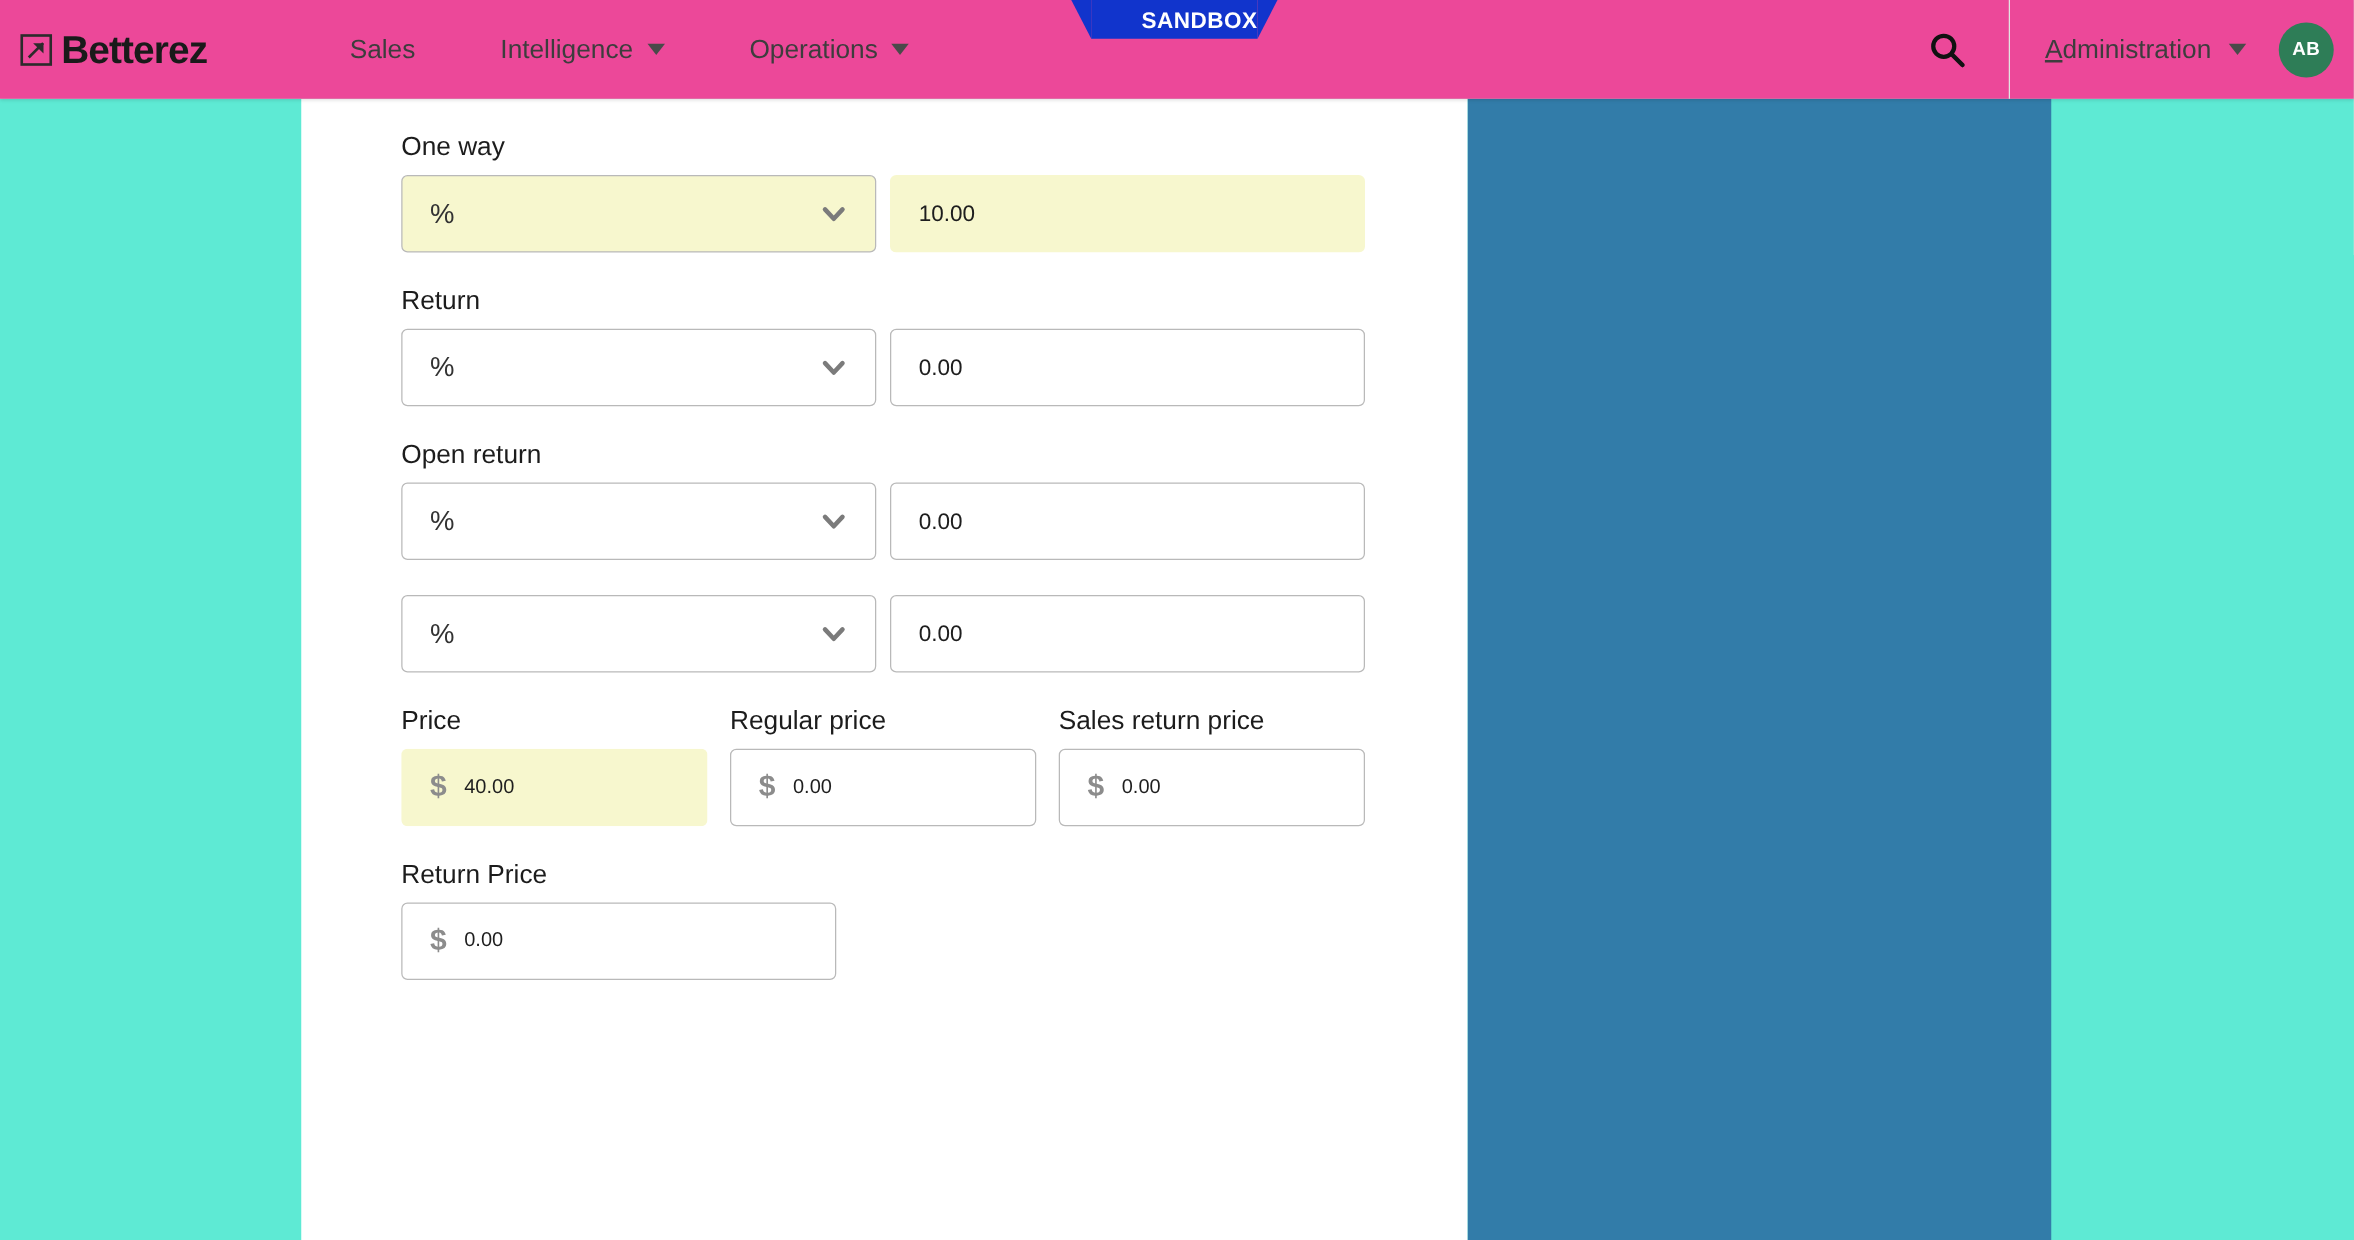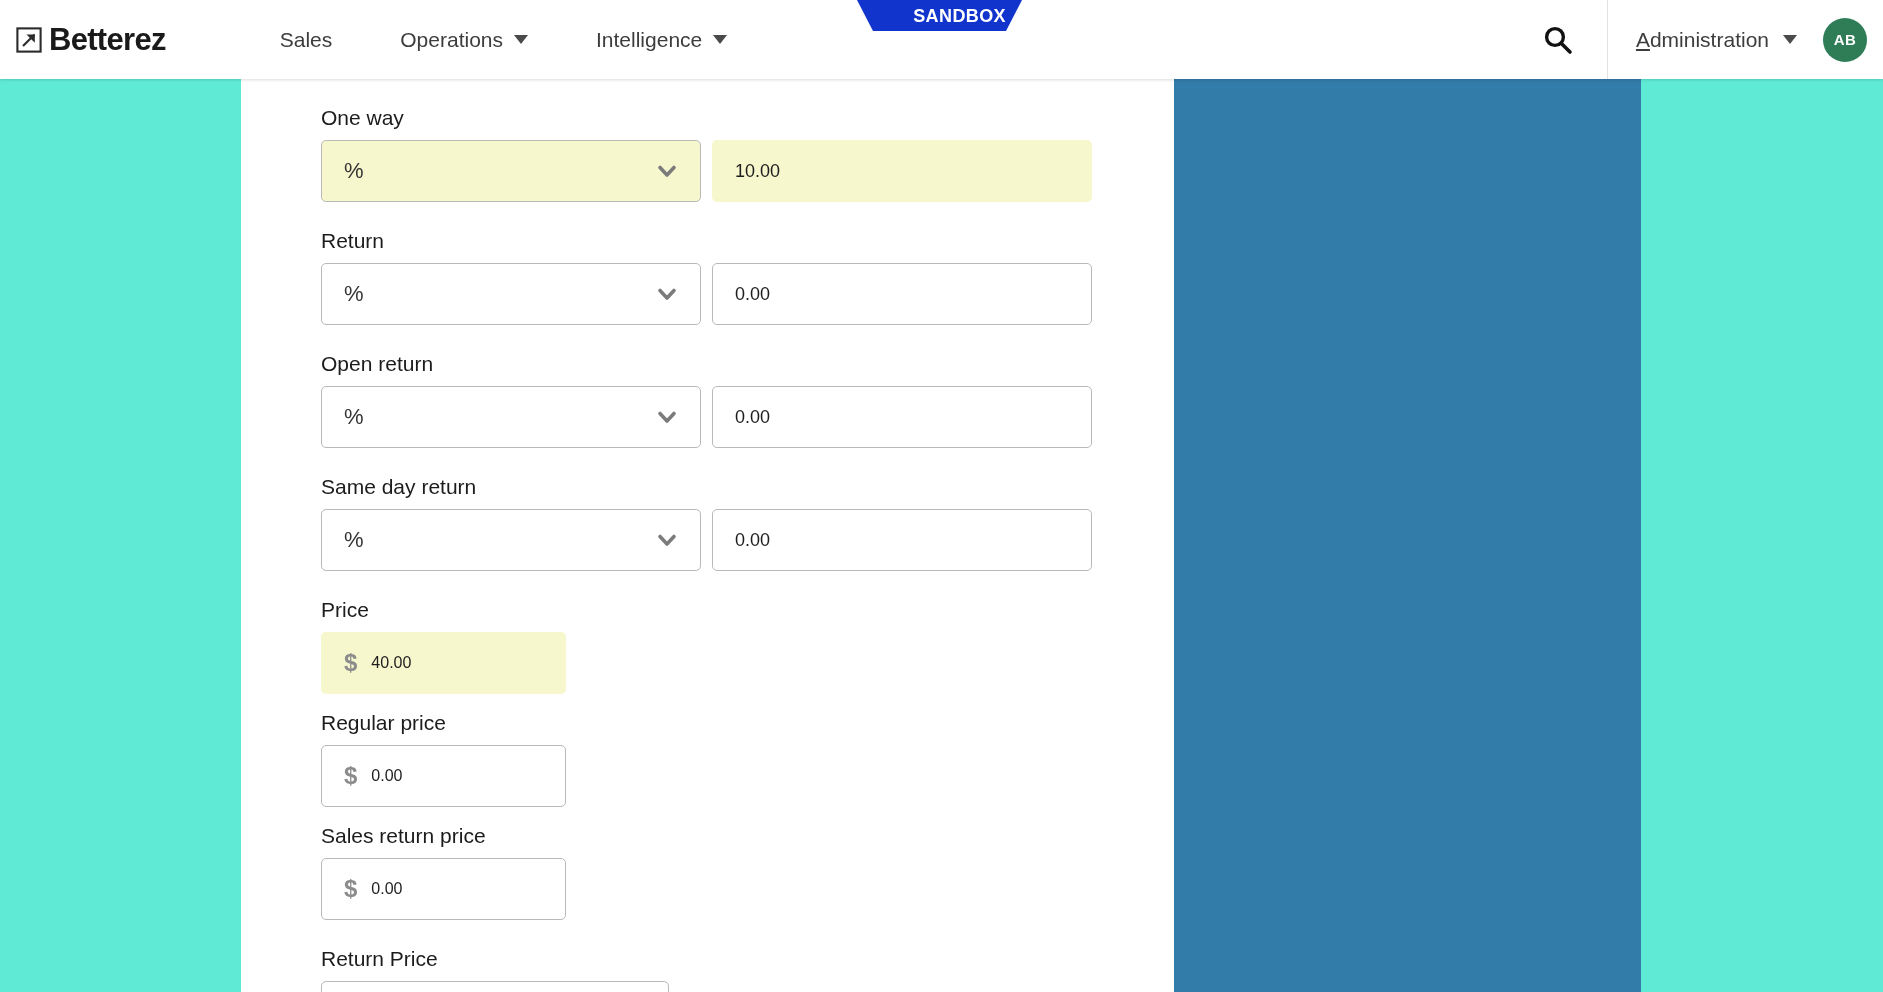--- a/index.html
+++ b/index.html
@@ -11,21 +11,21 @@
     background: #F4EBE3;
     font-family: "Liberation Sans", sans-serif;
     -webkit-font-smoothing: antialiased;
   }
 
   
   .topbar {
     position: absolute;
     top: 0; left: 0;
     width: 1883px; height: 79px;
-    background: #ffffff;
+    background: #ec4899;
     display: flex;
     align-items: center;
     z-index: 40;
     box-shadow: 0 1px 3px rgba(0,0,0,0.14);
   }
   .brand {
     display: flex;
     align-items: center;
     margin-left: 16px;
     gap: 7px;
@@ -292,25 +292,25 @@
       <path d="M10.5 7.5 L18.8 7.5 L18.8 15.8 Z" fill="#2b2b2b"></path>
     </svg>
     <span class="brand-text">Betterez</span>
   </div>
 
   <div class="nav-links">
     <div class="nav-item">
       <span>Sales</span>
     </div>
     <div class="nav-item">
+      <span>Intelligence</span>
+      <span class="caret"></span>
+    </div>
+    <div class="nav-item">
       <span>Operations</span>
-      <span class="caret"></span>
-    </div>
-    <div class="nav-item">
-      <span>Intelligence</span>
       <span class="caret"></span>
     </div>
   </div>
 
   <div class="nav-right">
     <div class="search-btn">
       <svg width="31" height="31" viewBox="0 0 31 31">
         <circle cx="13" cy="13" r="8.4" fill="none" stroke="#111111" stroke-width="3.4"></circle>
         <path d="M19.2 19.2 L28 28" stroke="#111111" stroke-width="3.6" stroke-linecap="round"></path>
       </svg>
@@ -384,37 +384,36 @@
           </div>
           <div class="text-box">
             <span class="val">0.00</span>
           </div>
         </div>
       </div>
 
       <div class="spacer-sm"></div>
 
       <div class="group">
-        <div class="field-label">Same day return</div>
         <div class="pair">
           <div class="select-box">
             <span class="val">%</span>
             <svg class="chevron" viewBox="0 0 22 22">
               <path d="M4 7.5 L11 15 L18 7.5" fill="none" stroke="#7b7b7b" stroke-width="3.6" stroke-linecap="round" stroke-linejoin="round"></path>
             </svg>
           </div>
           <div class="text-box">
             <span class="val">0.00</span>
           </div>
         </div>
       </div>
 
       <div class="spacer-sm"></div>
 
-      <div class="row" style="gap:18px;flex-direction:column;">
+      <div class="row" style="gap:18px;">
 
         <div class="money-col">
           <div class="field-label">Price</div>
           <div class="money-box hl noborder" style="width:245px;">
             <span class="cur">$</span>
             <span class="val">40.00</span>
           </div>
         </div>
 
         <div class="money-col">

